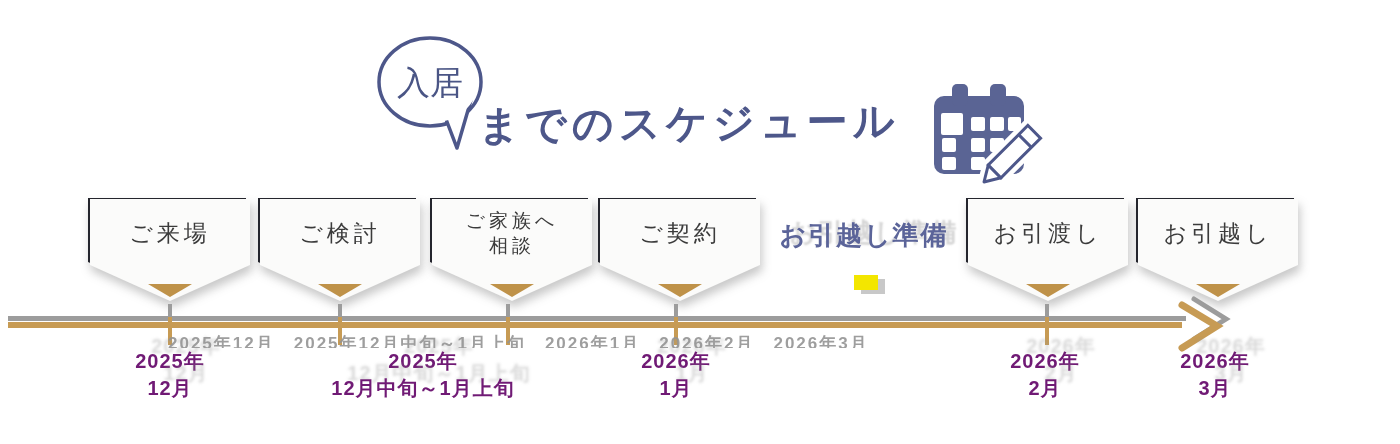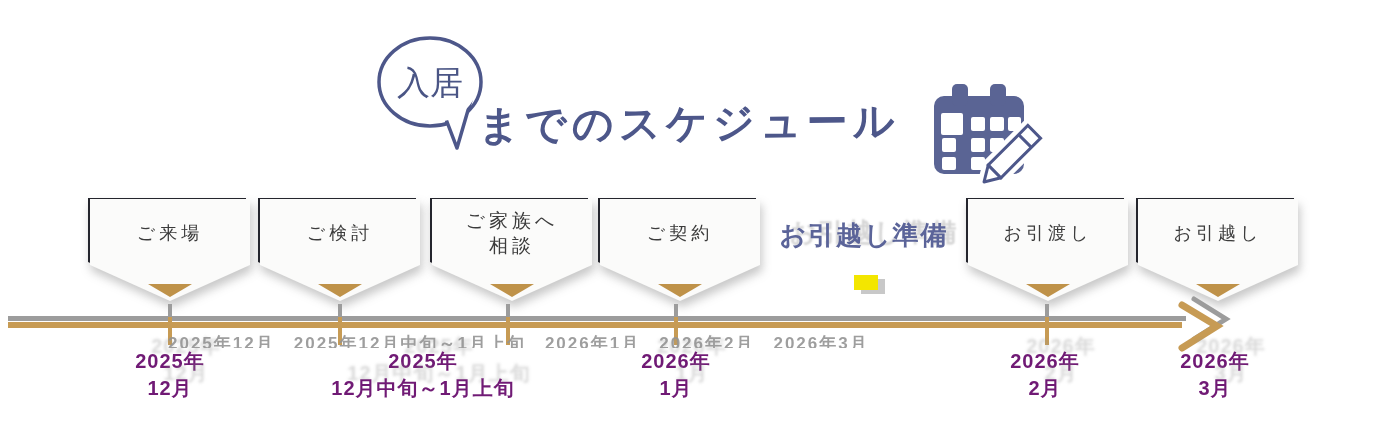--- a/index.html
+++ b/index.html
@@ -9,21 +9,21 @@
   .bubble-svg{position:absolute;left:374px;top:34px;}
   .page-title{position:absolute;left:478px;top:96px;font-size:41px;font-weight:bold;
               color:#4d578a;letter-spacing:5px;transform:rotate(-0.6deg);
               font-family:"Liberation Sans",sans-serif;white-space:nowrap;}
   .calendar-svg{position:absolute;left:928px;top:80px;}
   
   .pennant{position:absolute;top:198px;width:164px;height:110px;}
   .pennant svg{position:absolute;left:0;top:0;filter:drop-shadow(2px 6px 5px rgba(110,110,110,.38));}
   .pennant .step-label{position:absolute;left:0;top:6px;width:164px;height:60px;
       display:flex;align-items:center;justify-content:center;text-align:center;
-      font-family:"Liberation Serif",serif;font-size:18px;letter-spacing:4px;
+      font-family:"Liberation Serif",serif;font-size:23px;letter-spacing:4px;
       color:#3b3b3b;white-space:pre-line;line-height:1.3;}
   
   .prep-note{position:absolute;left:764px;top:218px;width:200px;text-align:center;}
   .note-line1{font-size:26px;font-weight:bold;color:#5b6499;letter-spacing:2px;
               text-shadow:10px -3px 2px rgba(150,150,150,.40);}
   .note-line2{margin-top:8px;font-size:30px;font-weight:bold;color:#4f5a92;letter-spacing:1px;}
   .hl-wrap{position:relative;display:inline-block;}
   .hl-bar{position:absolute;left:-10px;right:-14px;bottom:-2px;height:15px;
           background:#f3e600;z-index:0;box-shadow:7px 4px 0 rgba(155,155,155,.55);}
   .hl-text{position:relative;z-index:1;text-shadow:9px -2px 2px rgba(150,150,150,.40);}

